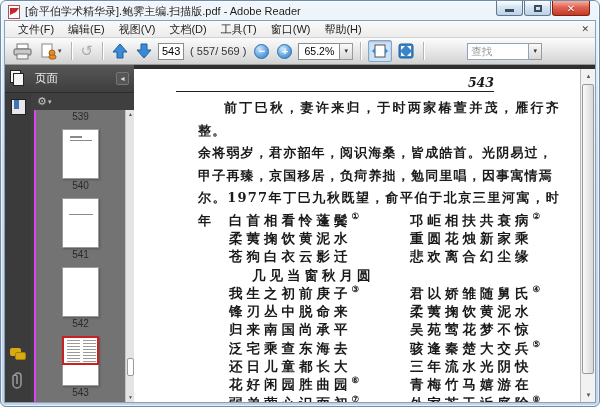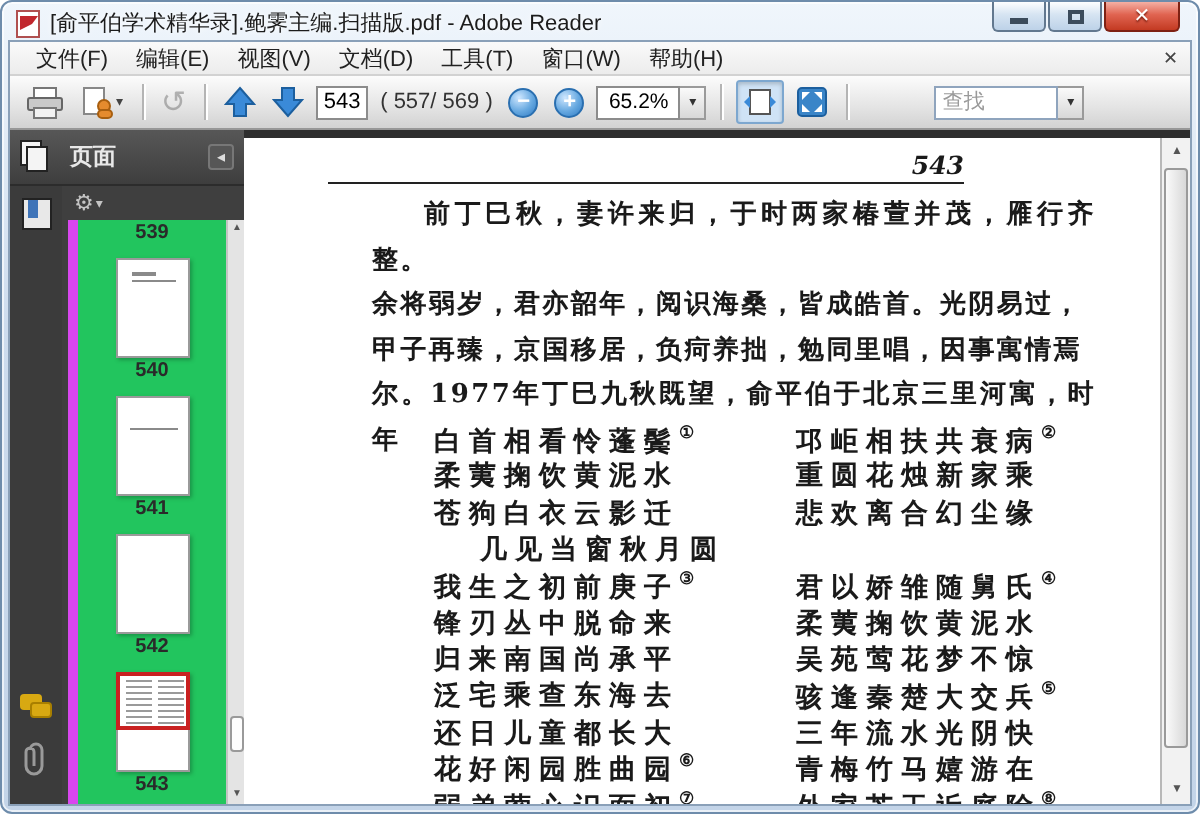--- a/index.html
+++ b/index.html
@@ -51,21 +51,21 @@
   .mini-drop{width:13px;height:17px;border:1px solid #9a9a9a;border-left:none;
     background:linear-gradient(#fafafa,#d8d8d8);display:flex;align-items:center;justify-content:center;
     font-size:7px;color:#333;}
   .pressed{background:#cfe3f6;border:1px solid #7da7cf;box-shadow:inset 0 1px 2px rgba(0,0,0,.2);}
   .find-box{width:62px;height:17px;border:1px solid #8fa4bd;background:#fff;font-size:10.5px;
     padding:0 3px;font-family:inherit;}
   .find-box::placeholder{color:#9a9a9a;}
 
   
   .main{flex:1;display:flex;overflow:hidden;}
-  .navpane{width:117px;background:#3b3b3b;display:flex;flex-direction:column;flex:0 0 auto;font-weight:bold;}
+  .navpane{width:129px;background:#3b3b3b;display:flex;flex-direction:column;flex:0 0 auto;}
   .nav-header{height:28px;background:linear-gradient(#575757,#3e3e3e);display:flex;align-items:center;
     padding:0 5px;border-bottom:1px solid #2c2c2c;}
   .nav-title{color:#e8e8e8;font-size:11.5px;margin-left:10px;flex:1;}
   .collapse-btn{width:13px;height:13px;background:#565656;border:1px solid #777;color:#ddd;
     font-size:8px;line-height:11px;text-align:center;border-radius:2px;}
   .pages-ico{width:15px;height:17px;position:relative;}
   .pages-ico i{position:absolute;width:11px;height:13px;background:#f4f4f4;border:1px solid #222;display:block;}
   .pages-ico i:first-child{left:0;top:0;}
   .pages-ico i:last-child{left:3px;top:3px;}
   .nav-body{flex:1;display:flex;overflow:hidden;}
@@ -76,22 +76,22 @@
   .strip-spacer{flex:1;}
   .comments-ico{width:17px;height:13px;position:relative;margin-bottom:9px;}
   .comments-ico i{position:absolute;width:11px;height:8px;background:#d8a912;border-radius:2px;display:block;}
   .comments-ico i:first-child{left:0;top:0;}
   .comments-ico i:last-child{left:5px;top:4px;border:1px solid #a87f00;}
   .clip-ico{margin-bottom:8px;}
 
   .thumb-panel{flex:1;background:#3f3f3f;display:flex;flex-direction:column;overflow:hidden;}
   .gear-row{height:17px;display:flex;align-items:center;padding:0 6px;color:#c4c4c4;font-size:11px;flex:0 0 auto;}
   .gear-row .tb-caret{color:#c4c4c4;}
-  .thumb-scroll{flex:1;background:#22c55e;margin-left:3px;position:relative;overflow:hidden;
-    border-left:5px solid #d946ef;}
+  .thumb-scroll{flex:1;background:#737373;margin-left:3px;position:relative;overflow:hidden;
+    border-left:2px solid #d946ef;}
   .thumb-list{position:absolute;left:0;top:0;right:9px;display:flex;flex-direction:column;align-items:center;}
   .thumb-label{font-size:10px;color:#2a2a2a;text-align:center;margin:1px 0 2px 0;}
   .thumb-box{width:37px;height:50px;background:#fff;border:1px solid #9a9a9a;
     box-shadow:1px 1px 2px rgba(0,0,0,.25);position:relative;margin-top:5px;}
   .tline{position:absolute;height:2px;background:#8a8a8a;}
   .selected-overlay{position:absolute;left:-1px;top:-1px;width:37px;height:29px;border:2px solid #c92121;}
   .tcol{position:absolute;top:3px;bottom:14px;width:13px;display:flex;flex-direction:column;gap:1.6px;}
   .tcol i{height:1.4px;background:#9a9a9a;display:block;}
   .panel-sb{position:absolute;right:0;top:0;bottom:0;width:9px;background:#e4e4e4;border-left:1px solid #c4c4c4;}
   .sb-arrow{position:absolute;left:0;width:9px;height:9px;font-size:5px;color:#555;text-align:center;line-height:9px;}

